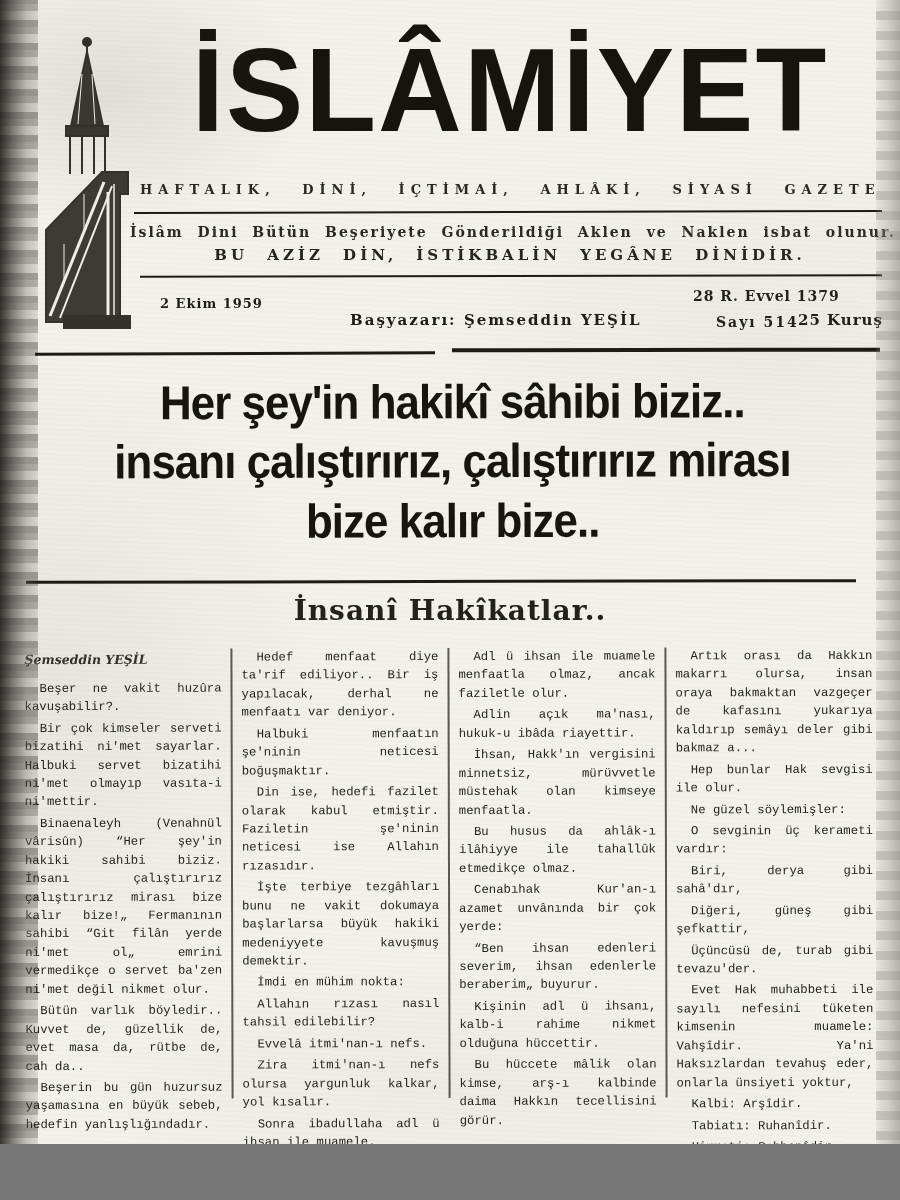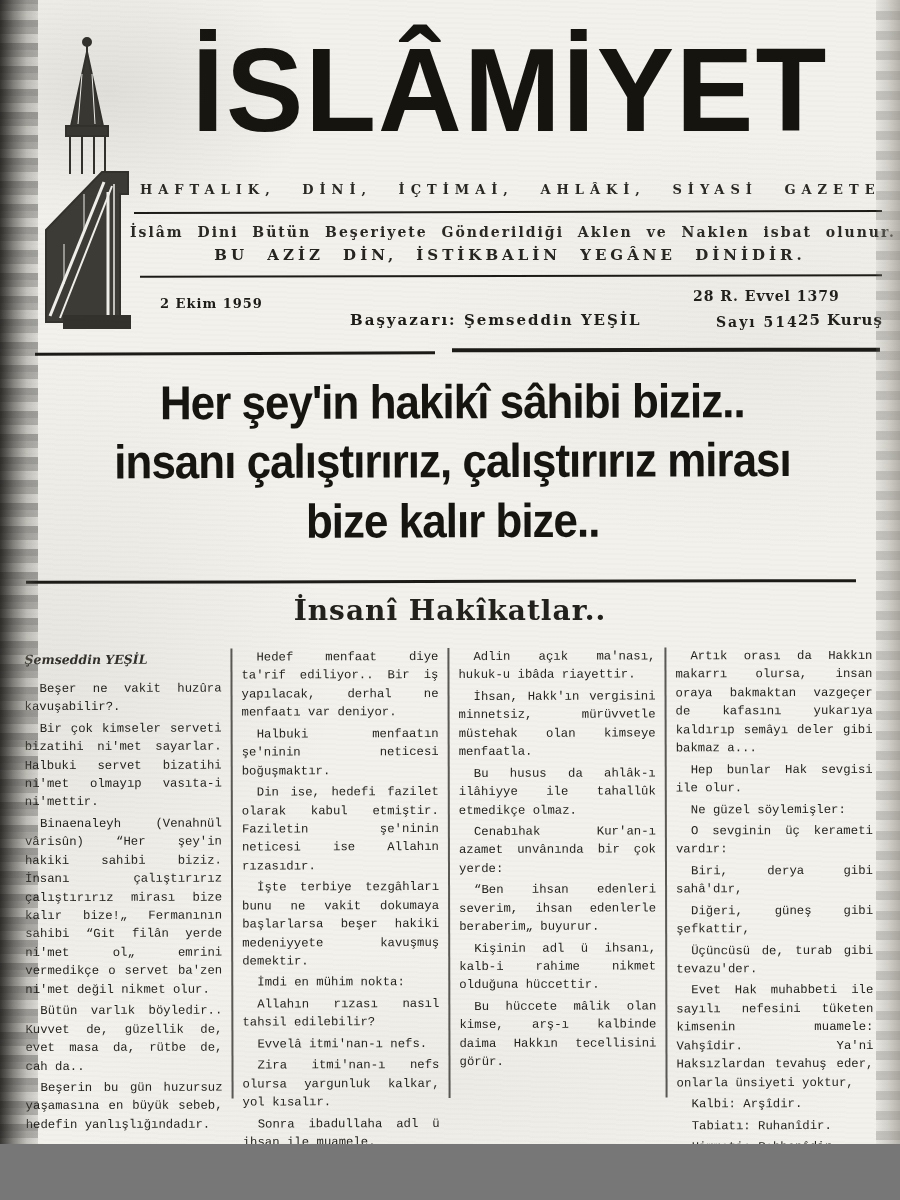--- a/index.html
+++ b/index.html
@@ -159,28 +159,29 @@
     <p class="para">Beşer ne vakit huzûra kavuşabilir?.</p>
         <p class="para">Bir çok kimseler serveti bizatihi ni'met sayarlar. Halbuki servet bizatihi ni'met olmayıp vasıta-i ni'mettir.</p>
         <p class="para">Binaenaleyh (Venahnül vârisûn) “Her şey'in hakiki sahibi biziz. İnsanı çalıştırırız çalıştırırız mirası bize kalır bize!„ Fermanının sahibi “Git filân yerde ni'met ol„ emrini vermedikçe o servet ba'zen ni'met değil nikmet olur.</p>
         <p class="para">Bütün varlık böyledir.. Kuvvet de, güzellik de, evet masa da, rütbe de, cah da..</p>
         <p class="para">Beşerin bu gün huzursuz yaşamasına en büyük sebeb, hedefin yanlışlığındadır.</p>
       </div>
     <div class="col">
         <p class="para">Hedef menfaat diye ta'rif ediliyor.. Bir iş yapılacak, derhal ne menfaatı var deniyor.</p>
         <p class="para">Halbuki menfaatın şe'ninin neticesi boğuşmaktır.</p>
         <p class="para">Din ise, hedefi fazilet olarak kabul etmiştir. Faziletin şe'ninin neticesi ise Allahın rızasıdır.</p>
-        <p class="para">İşte terbiye tezgâhları bunu ne vakit dokumaya başlarlarsa beşer hakiki medeniyyete kavuşmuş demektir.</p>
+        <p class="para">İşte terbiye tezgâhları bunu ne vakit dokumaya başlarlarsa büyük hakiki medeniyyete kavuşmuş demektir.</p>
         <p class="para">İmdi en mühim nokta:</p>
         <p class="para">Allahın rızası nasıl tahsil edilebilir?</p>
         <p class="para">Evvelâ itmi'nan-ı nefs.</p>
         <p class="para">Zira itmi'nan-ı nefs olursa yargunluk kalkar, yol kısalır.</p>
         <p class="para">Sonra ibadullaha adl ü ihsan ile muamele.</p>
       </div>
     <div class="col">
+        <p class="para">Adl ü ihsan ile muamele menfaatla olmaz, ancak faziletle olur.</p>
         <p class="para">Adlin açık ma'nası, hukuk-u ibâda riayettir.</p>
         <p class="para">İhsan, Hakk'ın vergisini minnetsiz, mürüvvetle müstehak olan kimseye menfaatla.</p>
         <p class="para">Bu husus da ahlâk-ı ilâhiyye ile tahallûk etmedikçe olmaz.</p>
         <p class="para">Cenabıhak Kur'an-ı azamet unvânında bir çok yerde:</p>
         <p class="para">“Ben ihsan edenleri severim, ihsan edenlerle beraberim„ buyurur.</p>
         <p class="para">Kişinin adl ü ihsanı, kalb-i rahime nikmet olduğuna hüccettir.</p>
         <p class="para">Bu hüccete mâlik olan kimse, arş-ı kalbinde daima Hakkın tecellisini görür.</p>
       </div>
     <div class="col">
         <p class="para">Artık orası da Hakkın makarrı olursa, insan oraya bakmaktan vazgeçer de kafasını yukarıya kaldırıp semâyı deler gibi bakmaz a...</p>

